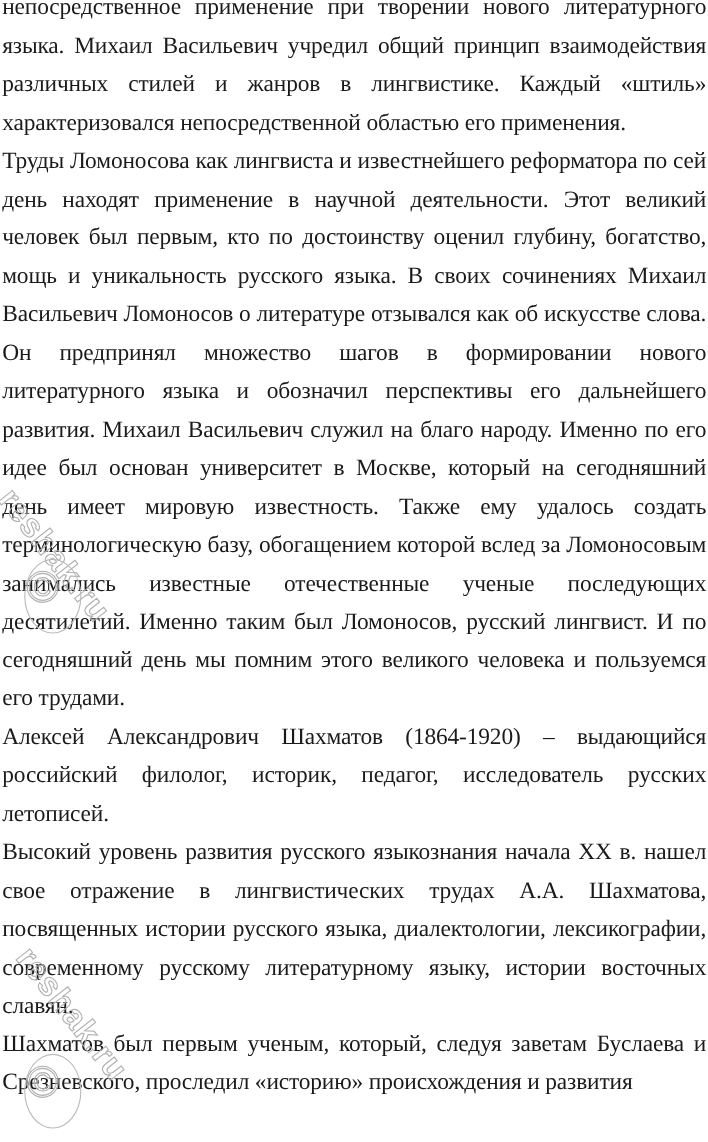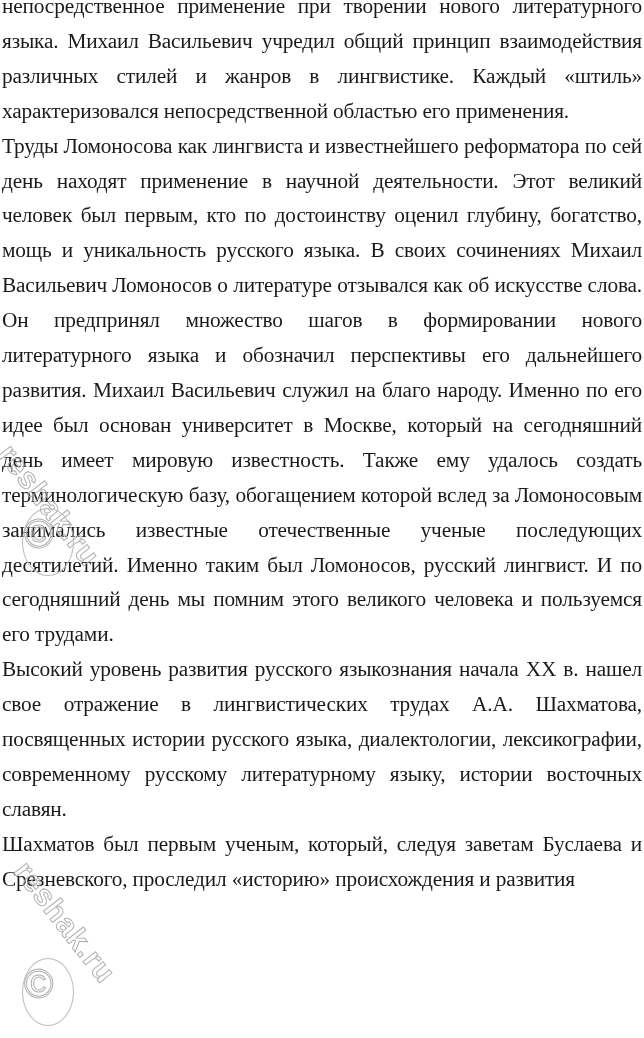--- a/index.html
+++ b/index.html
@@ -57,20 +57,21 @@
       font-size: 40px;
       font-weight: normal;
     }
   </style>
 </head>
 <body>
 
 <div class="page">
   <p class="para">непосредственное применение при творении нового литературного языка. Михаил Васильевич учредил общий принцип взаимодействия различных стилей и жанров в лингвистике. Каждый «штиль» характеризовался непосредственной областью его применения.</p>
   <p class="para">Труды Ломоносова как лингвиста и известнейшего реформатора по сей день находят применение в научной деятельности. Этот великий человек был первым, кто по достоинству оценил глубину, богатство, мощь и уникальность русского языка. В своих сочинениях Михаил Васильевич Ломоносов о литературе отзывался как об искусстве слова. Он предпринял множество шагов в формировании нового литературного языка и обозначил перспективы его дальнейшего развития. Михаил Васильевич служил на благо народу. Именно по его идее был основан университет в Москве, который на сегодняшний день имеет мировую известность. Также ему удалось создать терминологическую базу, обогащением которой вслед за Ломоносовым занимались известные отечественные ученые последующих десятилетий. Именно таким был Ломоносов, русский лингвист. И по сегодняшний день мы помним этого великого человека и пользуемся его трудами.</p>
+  <p class="para">Алексей Александрович Шахматов (1864-1920) – выдающийся российский филолог, историк, педагог, исследователь русских летописей.</p>
   <p class="para">Высокий уровень развития русского языкознания начала XX в. нашел свое отражение в лингвистических трудах А.А. Шахматова, посвященных истории русского языка, диалектологии, лексикографии, современному русскому литературному языку, истории восточных славян.</p>
   <p class="para">Шахматов был первым ученым, который, следуя заветам Буслаева и Срезневского, проследил «историю» происхождения и развития</p>
 </div>
 
 <div class="watermark" style="left:0;top:0;">
   <span class="wm-text" style="left:18px;top:438px;">reshak.ru</span>
   <span class="wm-circle" style="left:22px;top:508px;"></span>
   <span class="wm-c" style="left:24px;top:512px;">©</span>
 </div>
 

